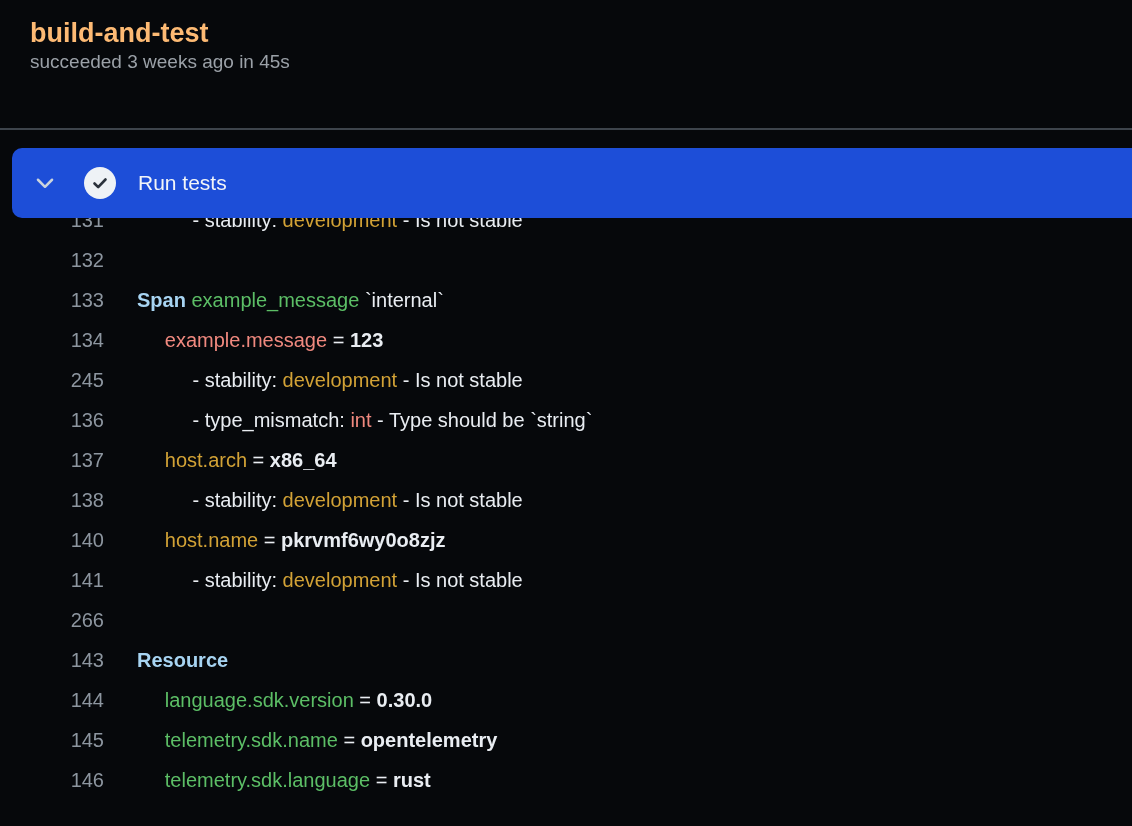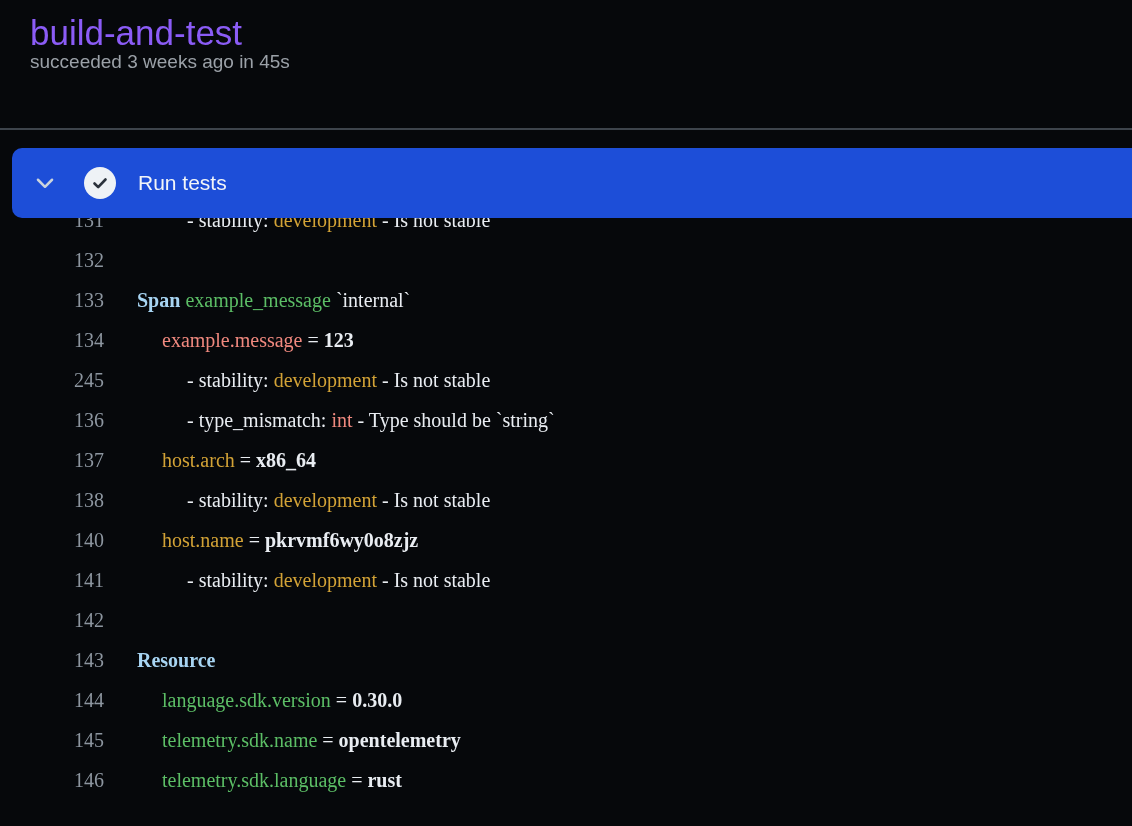--- a/index.html
+++ b/index.html
@@ -9,23 +9,23 @@
     height: 826px;
     overflow: hidden;
     background: #06080b;
     font-family: "Liberation Sans", sans-serif;
   }
   .stage { position: relative; width: 1132px; height: 826px; }
 
   
   .job-header { position: absolute; left: 30px; top: 16px; }
   .job-title {
-    color: #8b5cf6;
-    font-size: 35px;
-    font-weight: 400;
+    color: #fdba74;
+    font-size: 27px;
+    font-weight: 700;
     line-height: 34px;
     cursor: pointer;
   }
   .job-subtitle {
     color: #9ba1a8;
     font-size: 19px;
     line-height: 24px;
   }
 
   .separator {
@@ -45,21 +45,21 @@
   .log-rows {
     position: absolute;
     left: 0; top: 70px; 
     width: 1132px;
     z-index: 1;
   }
   .log-row {
     display: flex;
     height: 40px;
     line-height: 40px;
-    font-family: Liberation Serif, serif;
+    font-family: Liberation Sans, sans-serif;
     font-size: 20px;
   }
   .log-num {
     flex: 0 0 104px;
     text-align: right;
     color: #8d96a0;
     cursor: pointer;
     user-select: none;
   }
   .log-text {
@@ -153,21 +153,21 @@
         </div>
         <div class="log-row">
           <span class="log-num">140</span>
           <span class="log-text"><span>     </span><span class="c-yellow">host.name</span><span> = </span><span class="b">pkrvmf6wy0o8zjz</span></span>
         </div>
         <div class="log-row">
           <span class="log-num">141</span>
           <span class="log-text"><span>          - stability: </span><span class="c-yellow">development</span><span> - Is not stable</span></span>
         </div>
         <div class="log-row">
-          <span class="log-num">142</span>
+          <span class="log-num">266</span>
           <span class="log-text"></span>
         </div>
         <div class="log-row">
           <span class="log-num">143</span>
           <span class="log-text"><span class="c-blue b">Resource</span></span>
         </div>
         <div class="log-row">
           <span class="log-num">144</span>
           <span class="log-text"><span>     </span><span class="c-green">language.sdk.version</span><span> = </span><span class="b">0.30.0</span></span>
         </div>

